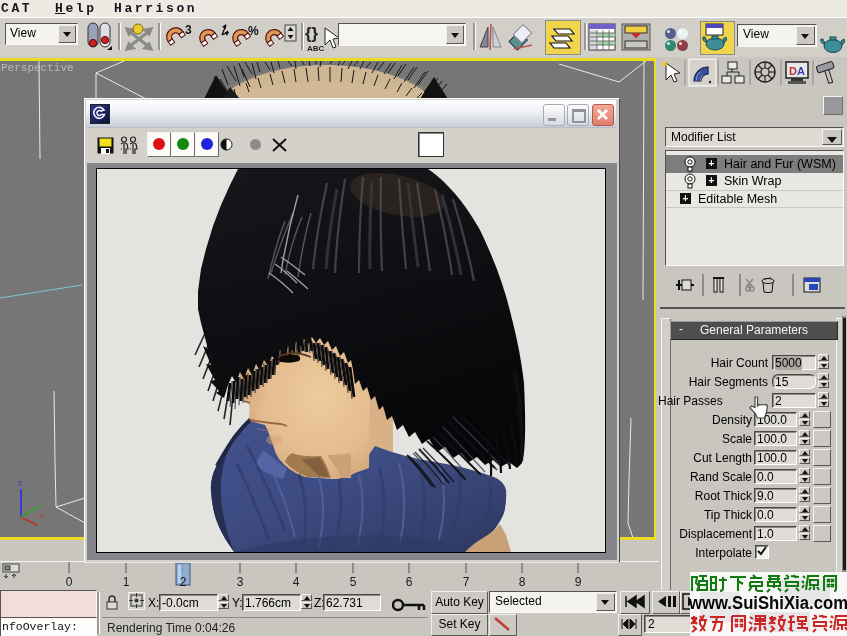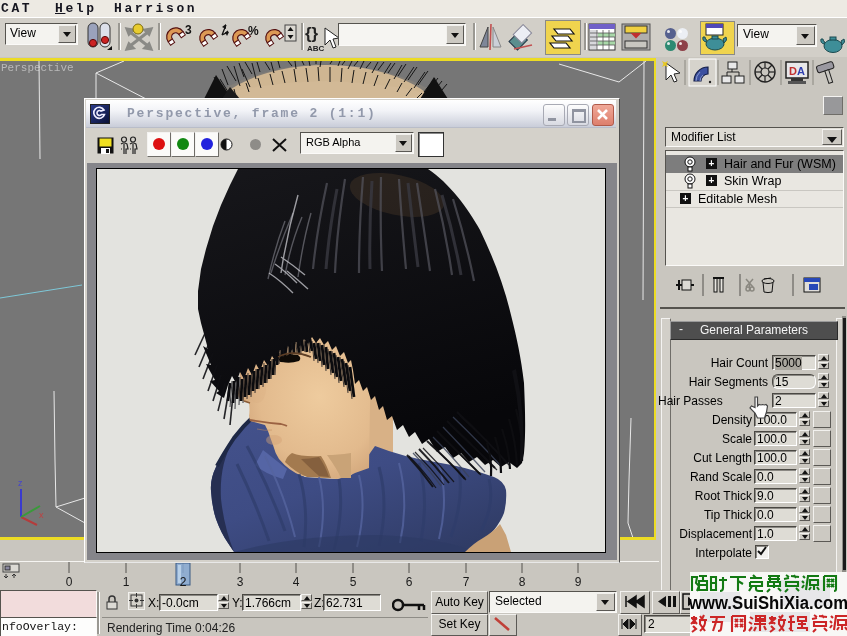--- a/index.html
+++ b/index.html
@@ -242,21 +242,20 @@
 </div>
 
 <div id="rwin" class="abs" style="z-index:5;left:84px;top:98px;width:534px;height:463px;background:#d4d1ca;border:1px solid;border-color:#ffffff #4b4b4b #e8e8e8 #ffffff;">
 
  <div class="abs" style="left:1px;top:1px;width:530px;height:27px;background:linear-gradient(#ffffff,#f2f3f7 40%,#c9cdd9);border-bottom:1px solid #b9bdc9;">
    <div class="abs" style="left:4px;top:4px;width:18px;height:18px;background:linear-gradient(135deg,#2a3a8a,#0a1238);border:1px solid #222;">
      <svg width="16" height="16" viewBox="0 0 16 16">
           <path d="M13 5 A5.5 5.5 0 1 0 13.5 9.5 L10.5 9.5 A2.5 2.5 0 1 1 10 6 Z" fill="none" stroke="#eef" stroke-width="1.6"></path>
         </svg>
    </div>
-   <div class="abs" style="left:41px;top:6px;font-family:'Liberation Mono',monospace;font-weight:bold;font-size:13px;color:#9299ab;letter-spacing:1.8px;white-space:nowrap;">Perspective, frame 2 (1:1)</div>
    <div class="abs" style="left:457px;top:4px;width:20px;height:20px;border-radius:3px;background:linear-gradient(#fdfdfd,#d8dae2);border:1px solid #a8aab4;">
         <div class="abs" style="left:4px;top:13px;width:8px;height:3px;background:#9094a0;"></div>
       </div>
    <div class="abs" style="left:481px;top:4px;width:20px;height:20px;border-radius:3px;background:linear-gradient(#fdfdfd,#d8dae2);border:1px solid #a8aab4;">
         <div class="abs" style="left:4px;top:4px;width:10px;height:9px;border:2px solid #9094a0;border-top-width:3px;"></div>
       </div>
    <div class="abs" style="left:506px;top:4px;width:20px;height:20px;border-radius:3px;background:linear-gradient(#f0a898,#dd7f6d);border:1px solid #b05a4a;color:#fff;">
         <svg width="20" height="20">
           <path d="M5,5 L14,14 M14,5 L5,14" stroke="#fff" stroke-width="2.6"></path>
         </svg>
@@ -303,26 +302,20 @@
       </svg>
 
   <svg class="abs" style="left:163px;top:10px;" width="13" height="13" viewBox="0 0 13 13">
         <circle cx="6.5" cy="6.5" r="5.5" fill="#8e8c88"></circle>
       </svg>
 
   <svg class="abs" style="left:185px;top:9px;" width="17" height="16" viewBox="0 0 17 16">
         <path d="M2,2 L15,14 M15,2 L2,14" stroke="#111" stroke-width="2"></path>
       </svg>
 
-  <div class="abs in2" style="left:214px;top:4px;width:112px;height:20px;background:#f4f3ef;">
-    <span class="abs" style="left:5px;top:3px;font-size:11px;">RGB Alpha</span>
-    <div class="abs pbtn" style="right:1px;top:1px;width:15px;height:16px;">
-          <div class="abs" style="left:3px;top:6px;border-left:4px solid transparent;border-right:4px solid transparent;border-top:5px solid #111;"></div>
-        </div>
-  </div>
 
   <div class="abs" style="left:332px;top:4px;width:24px;height:23px;background:#fff;border:1px solid #333;box-shadow:inset 1px 1px 0 #888;"></div>
  </div>
 
  <div class="abs" style="left:2px;top:64px;width:530px;height:397px;background:#85858a;">
    <div class="abs" style="left:9px;top:5px;width:510px;height:385px;background:#000;">
      <svg class="abs" style="left:1px;top:1px;" width="508" height="383" viewBox="0 0 508 383" id="render">
       <defs>
        <radialGradient id="fc" cx="0.62" cy="0.45" r="0.8">
         <stop offset="0" stop-color="#eecb9e"></stop>

